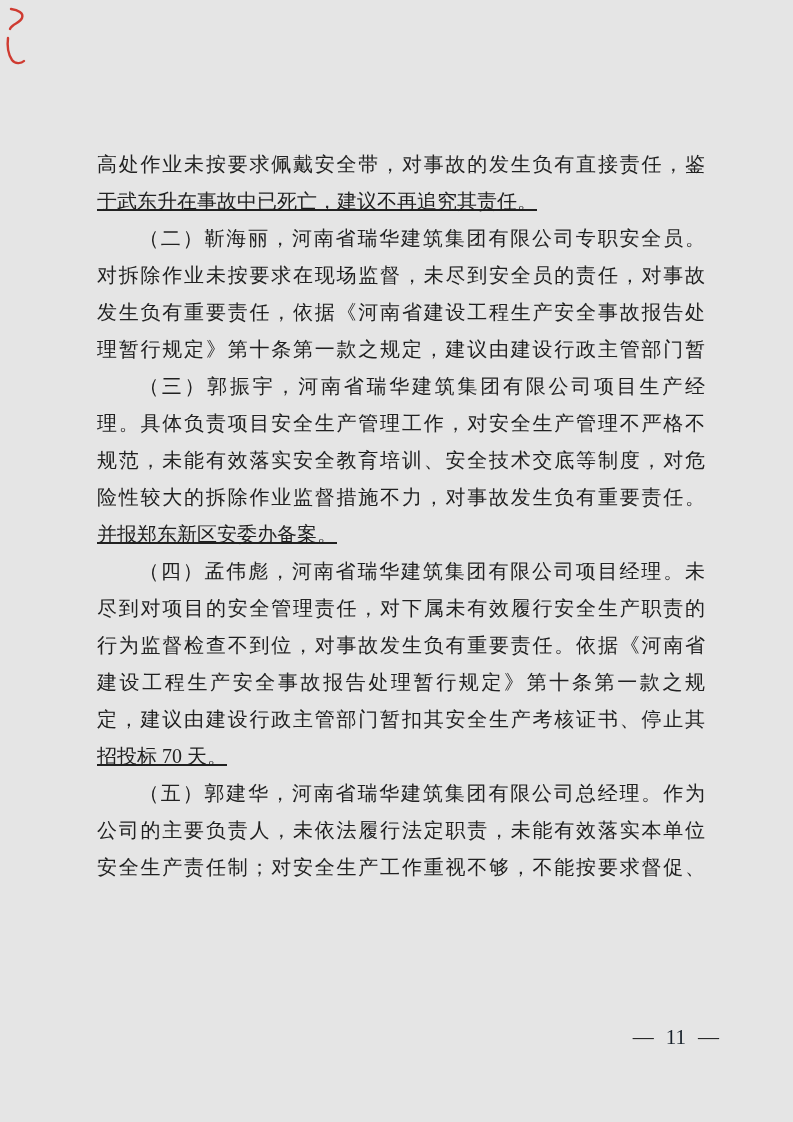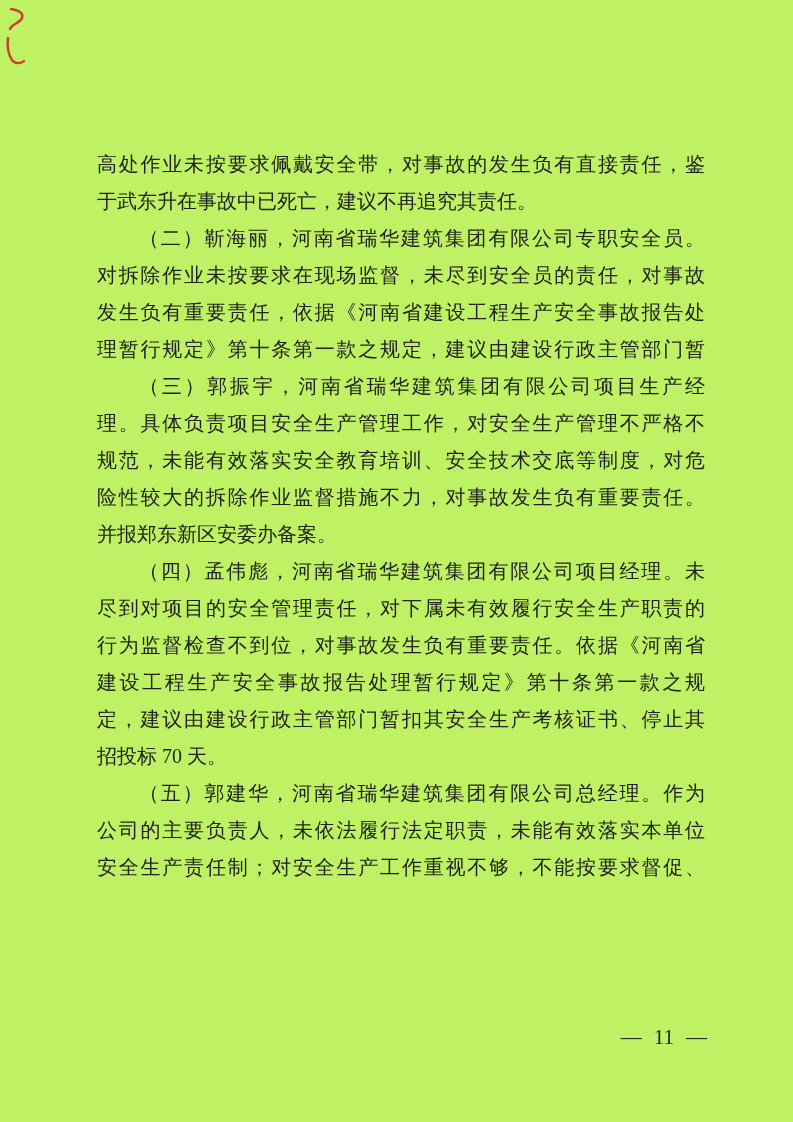--- a/index.html
+++ b/index.html
@@ -10,21 +10,21 @@
     width: 793px;
     height: 1122px;
     position: relative;
     background: #ffffff;
     overflow: hidden;
     font-family: "Liberation Serif", "DejaVu Serif", serif;
   }
   .page {
     position: absolute;
     inset: 0;
-    background: #bef264;
+    background: #e5e5e5;
   }
   .red-marks {
     position: absolute;
     left: 2px;
     top: 4px;
     width: 36px;
     height: 66px;
   }
   .doc-body {
     position: absolute;
@@ -37,28 +37,29 @@
     font-size: 20px;
     line-height: 37px;
     height: 37px;
     text-align: justify;
     text-align-last: justify;
     color: #212121;
   }
   .line.short {
     text-align: left;
     text-align-last: left;
+    text-decoration: underline;
   }
   .line.indent {
     text-indent: 42px;
   }
   .footer {
     position: absolute;
     top: 1024px;
-    left: 4px;
+    left: 16px;
     width: 703px;
     text-align: right;
     font-size: 21px;
     line-height: 26px;
     color: #141414;
     white-space: nowrap;
   }
   .footer .dash {
     letter-spacing: 0;
     color: #1a1a1a;

